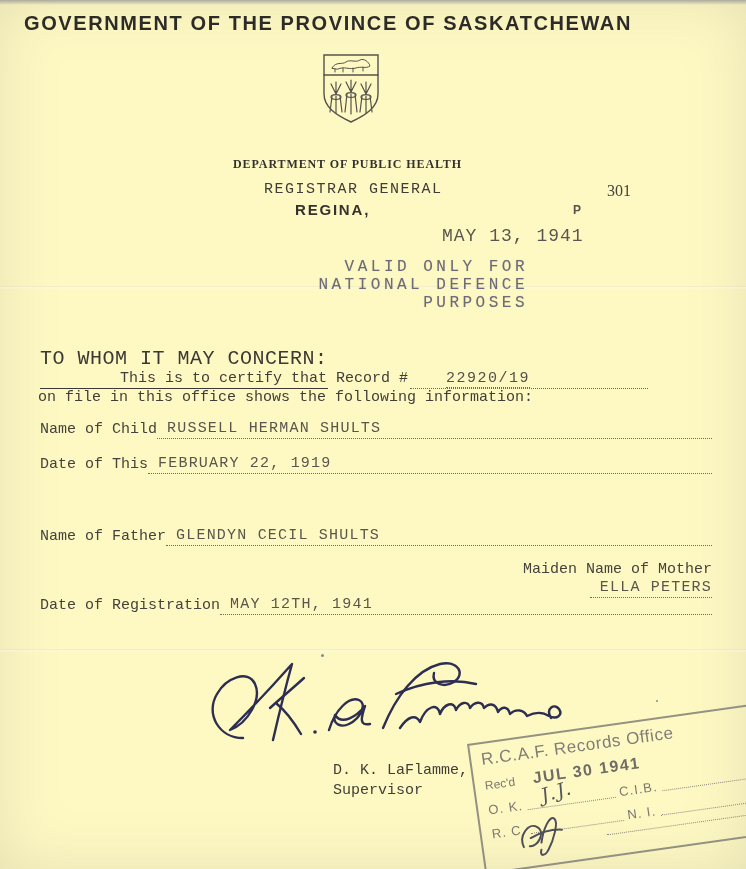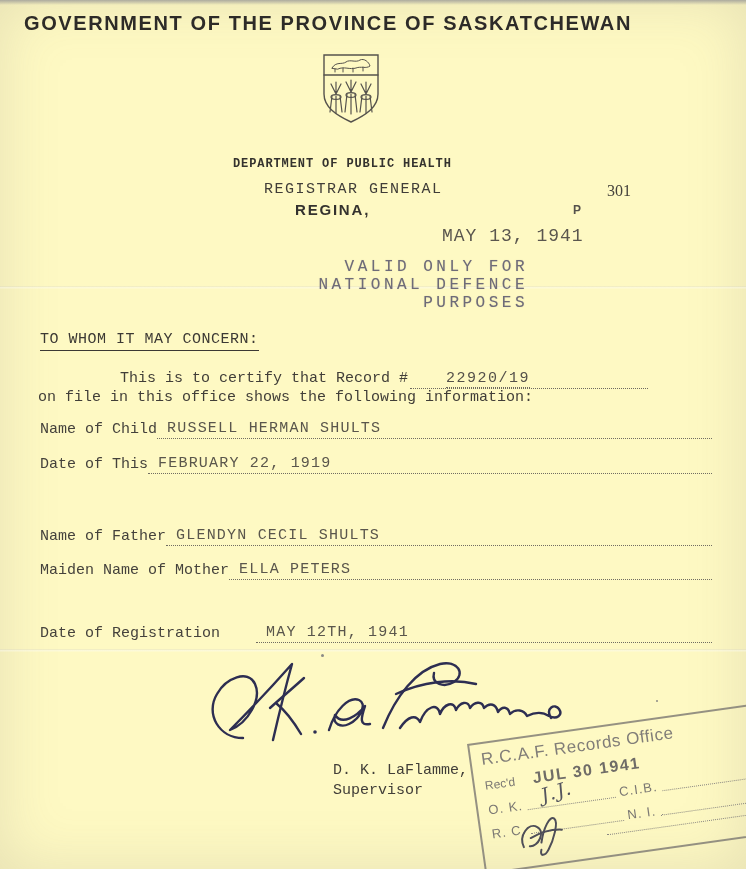--- a/index.html
+++ b/index.html
@@ -22,55 +22,55 @@
   
   .doc-title{
     position:absolute;top:12px;left:24px;width:700px;
     font-family:"Liberation Sans","DejaVu Sans",sans-serif;
     font-weight:700;font-size:20px;letter-spacing:1.6px;
     color:#2d2b28;white-space:nowrap;
   }
   .crest{position:absolute;left:319px;top:52px;width:64px;height:74px;}
   .dept{
     position:absolute;top:157px;left:233px;
-    font-family:Liberation Mono, monospace;
+    font-family:Liberation Serif, serif;
     font-weight:700;font-size:12px;letter-spacing:0.9px;color:#34322e;
   }
   .registrar{position:absolute;top:181px;left:264px;font-size:15px;letter-spacing:1.5px;color:#403d38;}
   .office-number{position:absolute;top:182px;left:607px;font-family:"Liberation Serif","DejaVu Serif",serif;font-size:16px;color:#45423c;}
   .city{
     position:absolute;top:201px;left:295px;
     font-family:"Liberation Sans","DejaVu Sans",sans-serif;
     font-weight:700;font-size:15px;letter-spacing:1.8px;color:#34322e;
   }
   .page-letter{position:absolute;top:203px;left:573px;font-family:"Liberation Sans",sans-serif;font-size:12px;font-weight:700;color:#55524c;}
   .issue-date{position:absolute;top:226px;left:442px;font-size:18px;letter-spacing:1px;color:#5a564e;}
 
   
   .defence-stamp{
     position:absolute;top:258px;left:228px;width:300px;
     text-align:right;color:#6e6b78;font-size:16px;line-height:18px;letter-spacing:3.5px;
     text-shadow:0 0 1px rgba(110,107,120,.35);
   }
 
   .salutation{
-    position:absolute;top:331px;left:40px;font-size:15px;color:#3c3934;
-    border-bottom:1.5px solid #3c3934;padding-bottom:2px;letter-spacing:0.5px;
+    position:absolute;top:347px;left:40px;font-size:20px;color:#3c3934;
+    border-bottom:1.5px solid #3c3934;padding-bottom:18px;letter-spacing:0.5px;
   }
   .para-line1{position:absolute;top:370px;left:120px;font-size:15px;white-space:nowrap;color:#413e38;}
   .record-line{display:inline-block;width:238px;border-bottom:1px dotted #6e6a60;margin-left:2px;vertical-align:baseline;}
   .record-value{display:inline-block;margin-left:36px;letter-spacing:1.5px;color:#55514a;border-bottom:1px dotted #6e6a60;}
   .para-line2{position:absolute;top:389px;left:38px;font-size:15px;white-space:nowrap;color:#413e38;}
 
   
   .field-line{
     position:absolute;left:40px;width:672px;
     display:flex;align-items:flex-end;font-size:15px;color:#45423c;
   }
-  .f0{top:420px;} .f1{top:455px;} .f2{top:491px;} .f3{top:527px;} .f4{top:561px;} .f5{top:624px;gap:36px;}
+  .f0{top:420px;} .f1{top:455px;} .f2{top:491px;} .f3{top:527px;} .f4{top:561px;flex-direction:column;} .f5{top:596px;}
   .field-label{white-space:pre;padding-bottom:1px;}
   .field-fill{flex:1;border-bottom:1px dotted #716d62;padding-bottom:1px;}
   .field-value{margin-left:10px;letter-spacing:1.2px;color:#5a564c;white-space:nowrap;}
 
   
   .signature{position:absolute;left:203px;top:652px;width:372px;height:112px;}
   .typed-name{position:absolute;top:761px;left:333px;font-size:15px;line-height:20px;color:#413e38;white-space:pre-line;}
 
   
   .records-stamp{

